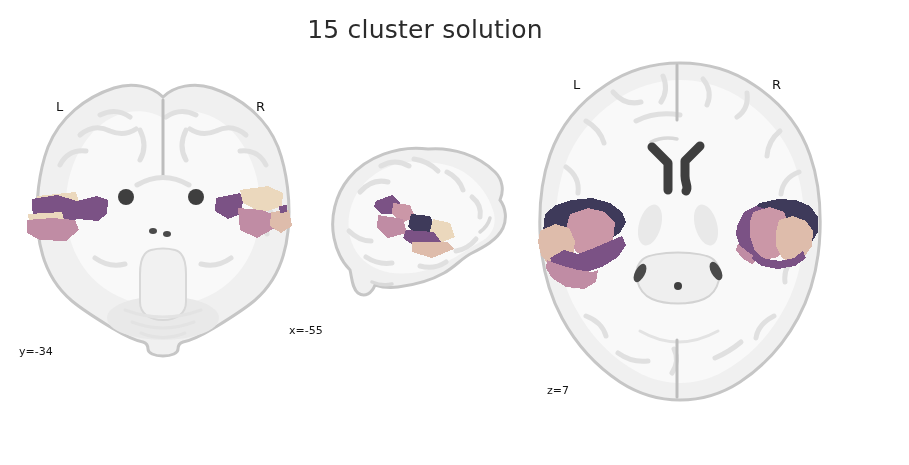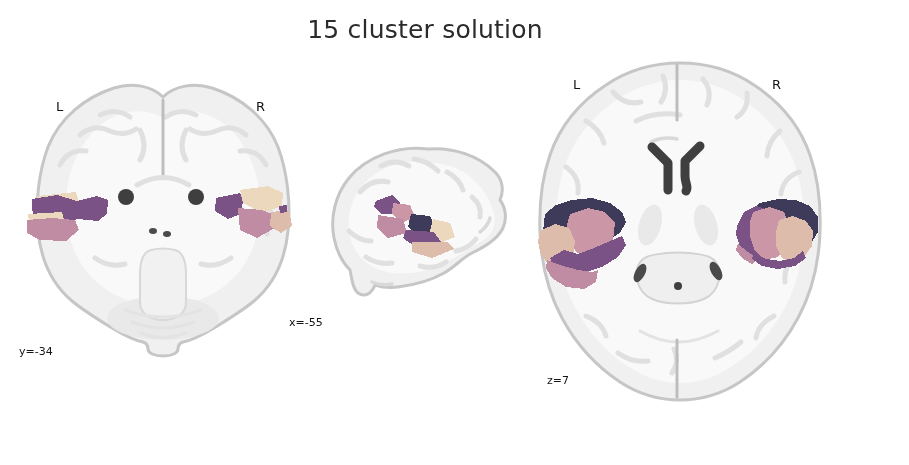--- a/index.html
+++ b/index.html
@@ -176,18 +176,18 @@
       <path d="M 738 244 L 748 252 L 758 258 L 752 264 L 742 258 L 736 250 Z" fill="#c08ca4"></path>
       <path d="M 753 212 L 770 207 L 784 212 L 789 226 L 787 244 L 778 257 L 765 260 L 755 251 L 750 236 L 750 222 Z" fill="#cb97a7"></path>
       <path d="M 779 220 L 793 216 L 806 221 L 813 231 L 812 246 L 804 257 L 792 263 L 782 258 L 776 246 L 776 232 Z" fill="#debcab"></path>
       <path d="M 754 253 L 766 259 L 780 261 L 794 258 L 803 251 L 806 258 L 795 266 L 778 269 L 762 266 L 752 259 Z" fill="#7b5285"></path>
     </g>
   </svg>
 
   <div class="lbl" style="left:56px;top:99px">L</div>
   <div class="lbl" style="left:256px;top:99px">R</div>
   <div class="coord" style="left:19px;top:345px">y=-34</div>
-  <div class="coord" style="left:289px;top:316px">x=-55</div>
+  <div class="coord" style="left:289px;top:324px">x=-55</div>
   <div class="lbl" style="left:573px;top:77px">L</div>
   <div class="lbl" style="left:772px;top:77px">R</div>
-  <div class="coord" style="left:547px;top:374px">z=7</div>
+  <div class="coord" style="left:547px;top:384px">z=7</div>
 
 </div>
 
 </body></html>

